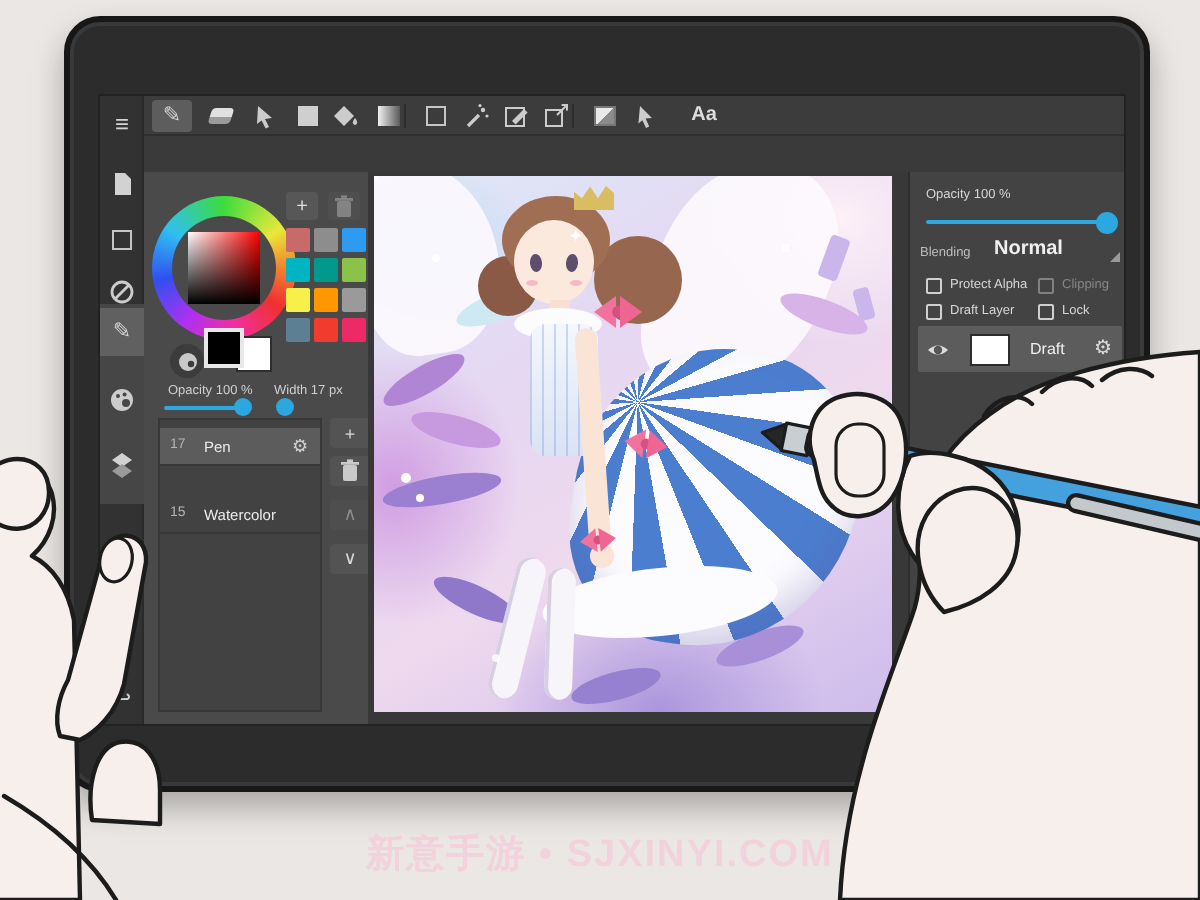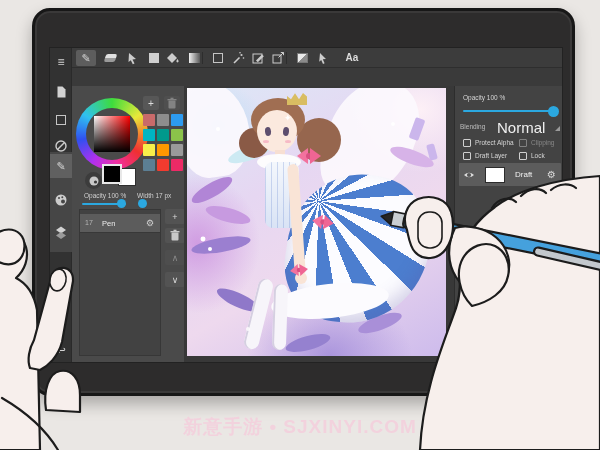--- a/index.html
+++ b/index.html
@@ -107,21 +107,21 @@
   .bow::before{left:0;border-right:11px solid #f2729e;}
   .bow::after{right:0;border-left:11px solid #ef6594;}
   .bow i{left:9px;top:5px;width:6px;height:6px;border-radius:50%;background:#d94f82;}
   .dots{left:0;top:0;width:2px;height:2px;border-radius:50%;background:#fff;
         box-shadow:30px 40px 0 1px #fff,205px 35px 0 1px rgba(255,255,255,.9),15px 150px 0 1.5px #fff,
                    22px 160px 0 1px #fff,235px 150px 0 1px rgba(255,255,255,.85),60px 240px 0 1px rgba(255,255,255,.8);}
 
   
   .right-panel{left:404px;top:38px;width:110px;height:278px;background:#434343;border-left:1px solid #2d2d2d;}
   .rp-label{font-size:6.5px;color:#d6d6d6;white-space:nowrap;}
-  .blend-val{font-size:15px;color:#efefef;}
+  .blend-val{font-size:10px;color:#efefef;font-weight:bold;}
   .dd-corner{left:100px;top:40px;width:0;height:0;border-left:5px solid transparent;border-bottom:5px solid #9a9a9a;}
   .cb{width:8px;height:8px;border:1.3px solid #cfcfcf;border-radius:1px;background:transparent;}
   .layer-row{left:4px;top:77px;width:102px;height:23px;background:#5c5c5c;border-radius:1px;display:flex;align-items:center;}
   .layer-row *{position:static;}
   .lthumb{width:20px;height:16px;background:#fff;border:1px solid #2c2c2c;margin-left:10px;}
   .lname{font-size:8px;color:#f0f0f0;margin-left:10px;flex:1;}
   .lgear{font-size:10px;color:#d8d8d8;margin-right:5px;}
   .leye{margin-left:4px;}
   .rp-bottom{left:0;top:248px;width:110px;height:24px;background:#484848;border-top:1px solid #3a3a3a;}
   .rbtn{top:4px;width:18px;height:15px;background:#535353;border-radius:2px;display:flex;align-items:center;justify-content:center;font-size:9px;color:#d8d8d8;}
@@ -289,20 +289,24 @@
         <span class="lp-label" style="left:65px;top:106px">Width 17 px</span>
         <div class="track" style="left:10px;top:117px;width:44px"></div>
         <div class="knob" style="left:45px;top:113px"></div>
         <div class="knob" style="left:66px;top:113px"></div>
 
         <div class="brush-list">
           <div class="brow sel" style="top:4px">
             <span class="bsize">17</span>
             <span class="bname">Pen</span>
             <span class="bgear">⚙</span>
+          </div>
+          <div class="brow" style="top:38px">
+            <span class="bsize">15</span>
+            <span class="bname">Watercolor</span>
           </div>
         </div>
         <div class="bbtn" style="top:123px">
             <span style="position:static">+</span>
           </div>
         <div class="bbtn" style="top:142px">
           <svg width="12" height="13">
               <rect x="2.5" y="3.5" width="7" height="8" rx="1" fill="#c9c9c9"></rect>
               <rect x="1.5" y="2" width="9" height="1.4" fill="#c9c9c9"></rect>
               <rect x="4.5" y=".7" width="3" height="1.6" fill="#c9c9c9"></rect>

